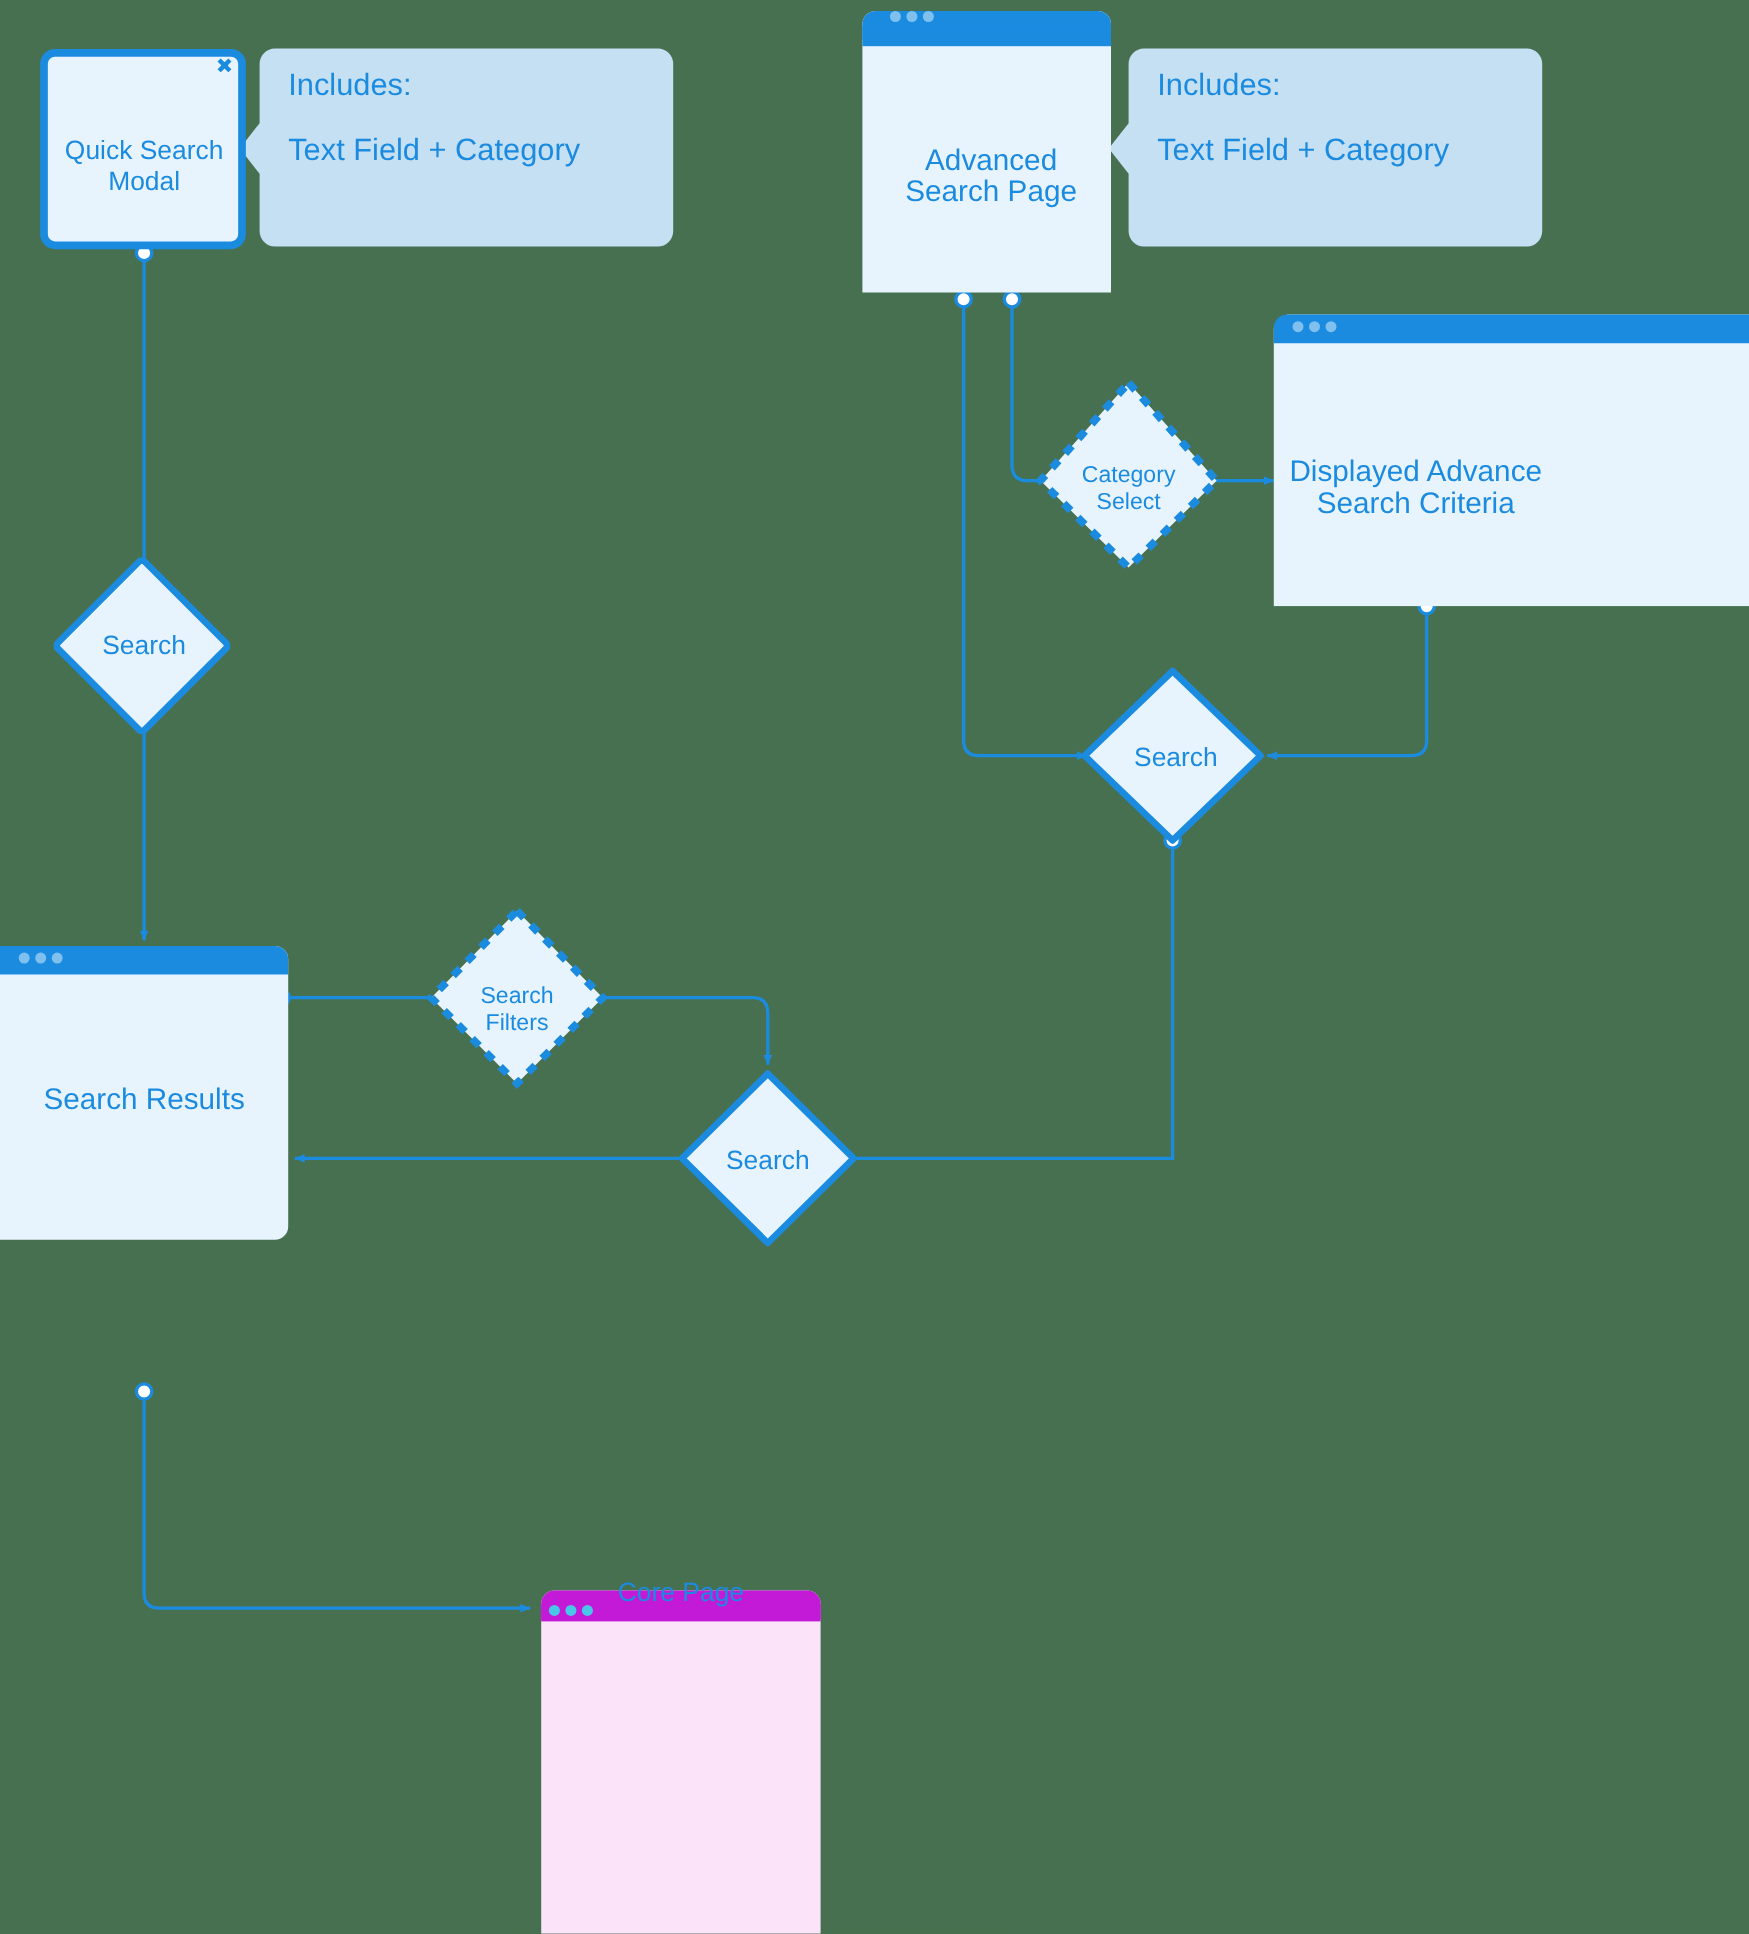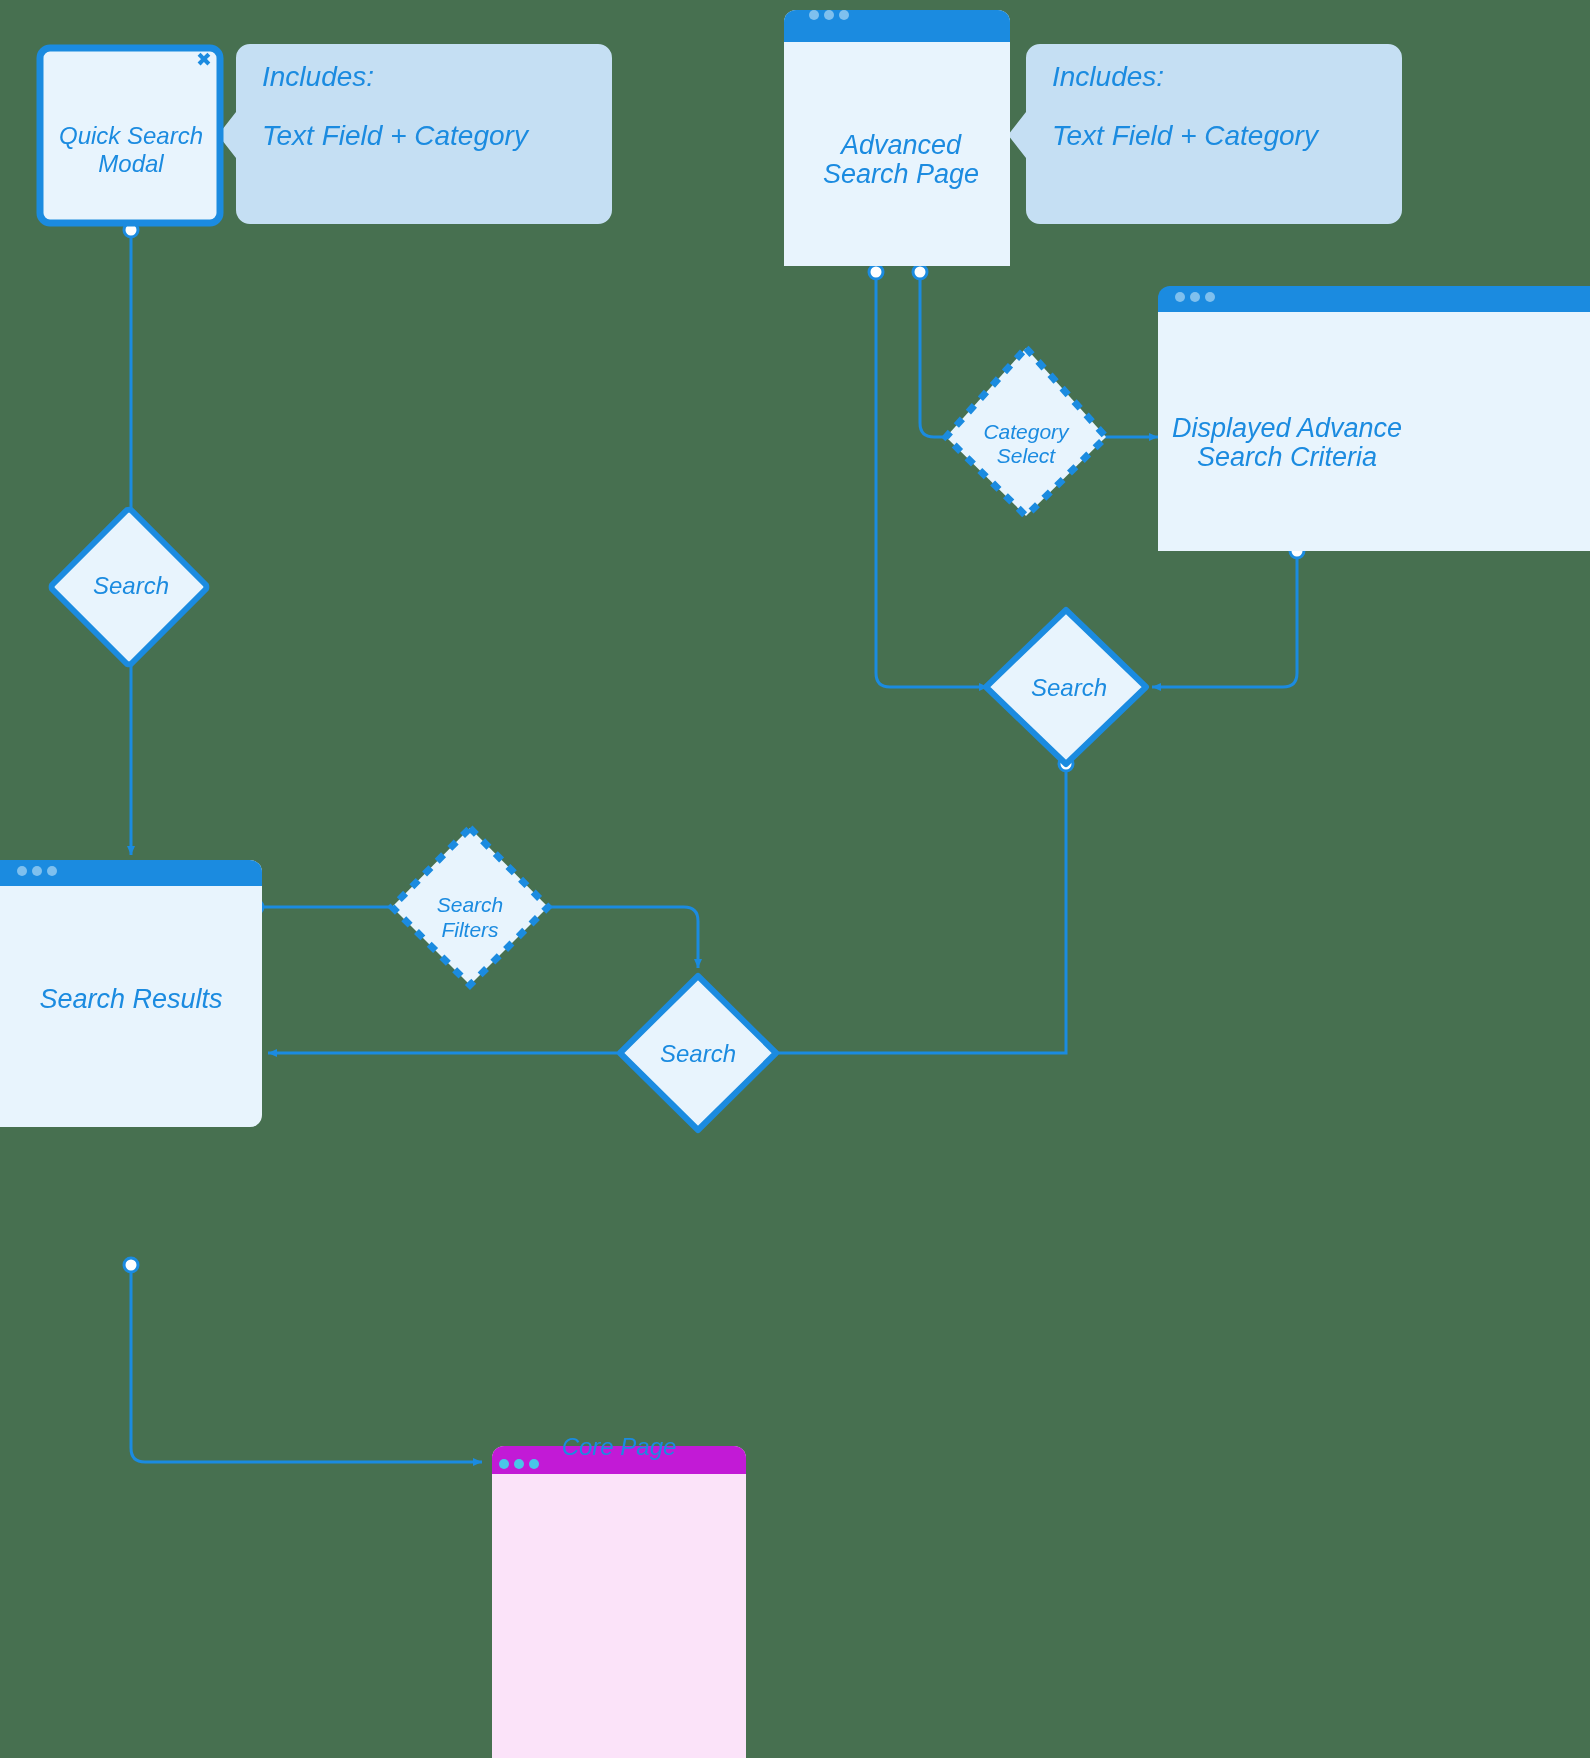--- a/index.html
+++ b/index.html
@@ -2,21 +2,21 @@
 <html><head>
 <meta charset="utf-8">
 <style>
   html,body{margin:0;padding:0;}
   body{
     width:1590px;height:1758px;
     background:#477050;
     font-family:"Liberation Sans","DejaVu Sans",sans-serif;
     overflow:hidden;
   }
-  #stage{position:relative;width:1590px;height:1656px;font-style:italic;}
+  #stage{position:relative;width:1590px;height:1656px;}
   svg{position:absolute;top:0;left:0;width:1590px;height:1758px;}
   .nodelabel{
     fill:#1B8BE0;
     font-family:"Liberation Sans","DejaVu Sans",sans-serif;
     text-anchor:middle;
     dominant-baseline:middle;
   }
   .big{font-size:27px;}
   .med{font-size:24px;}
   .small{font-size:21px;}

